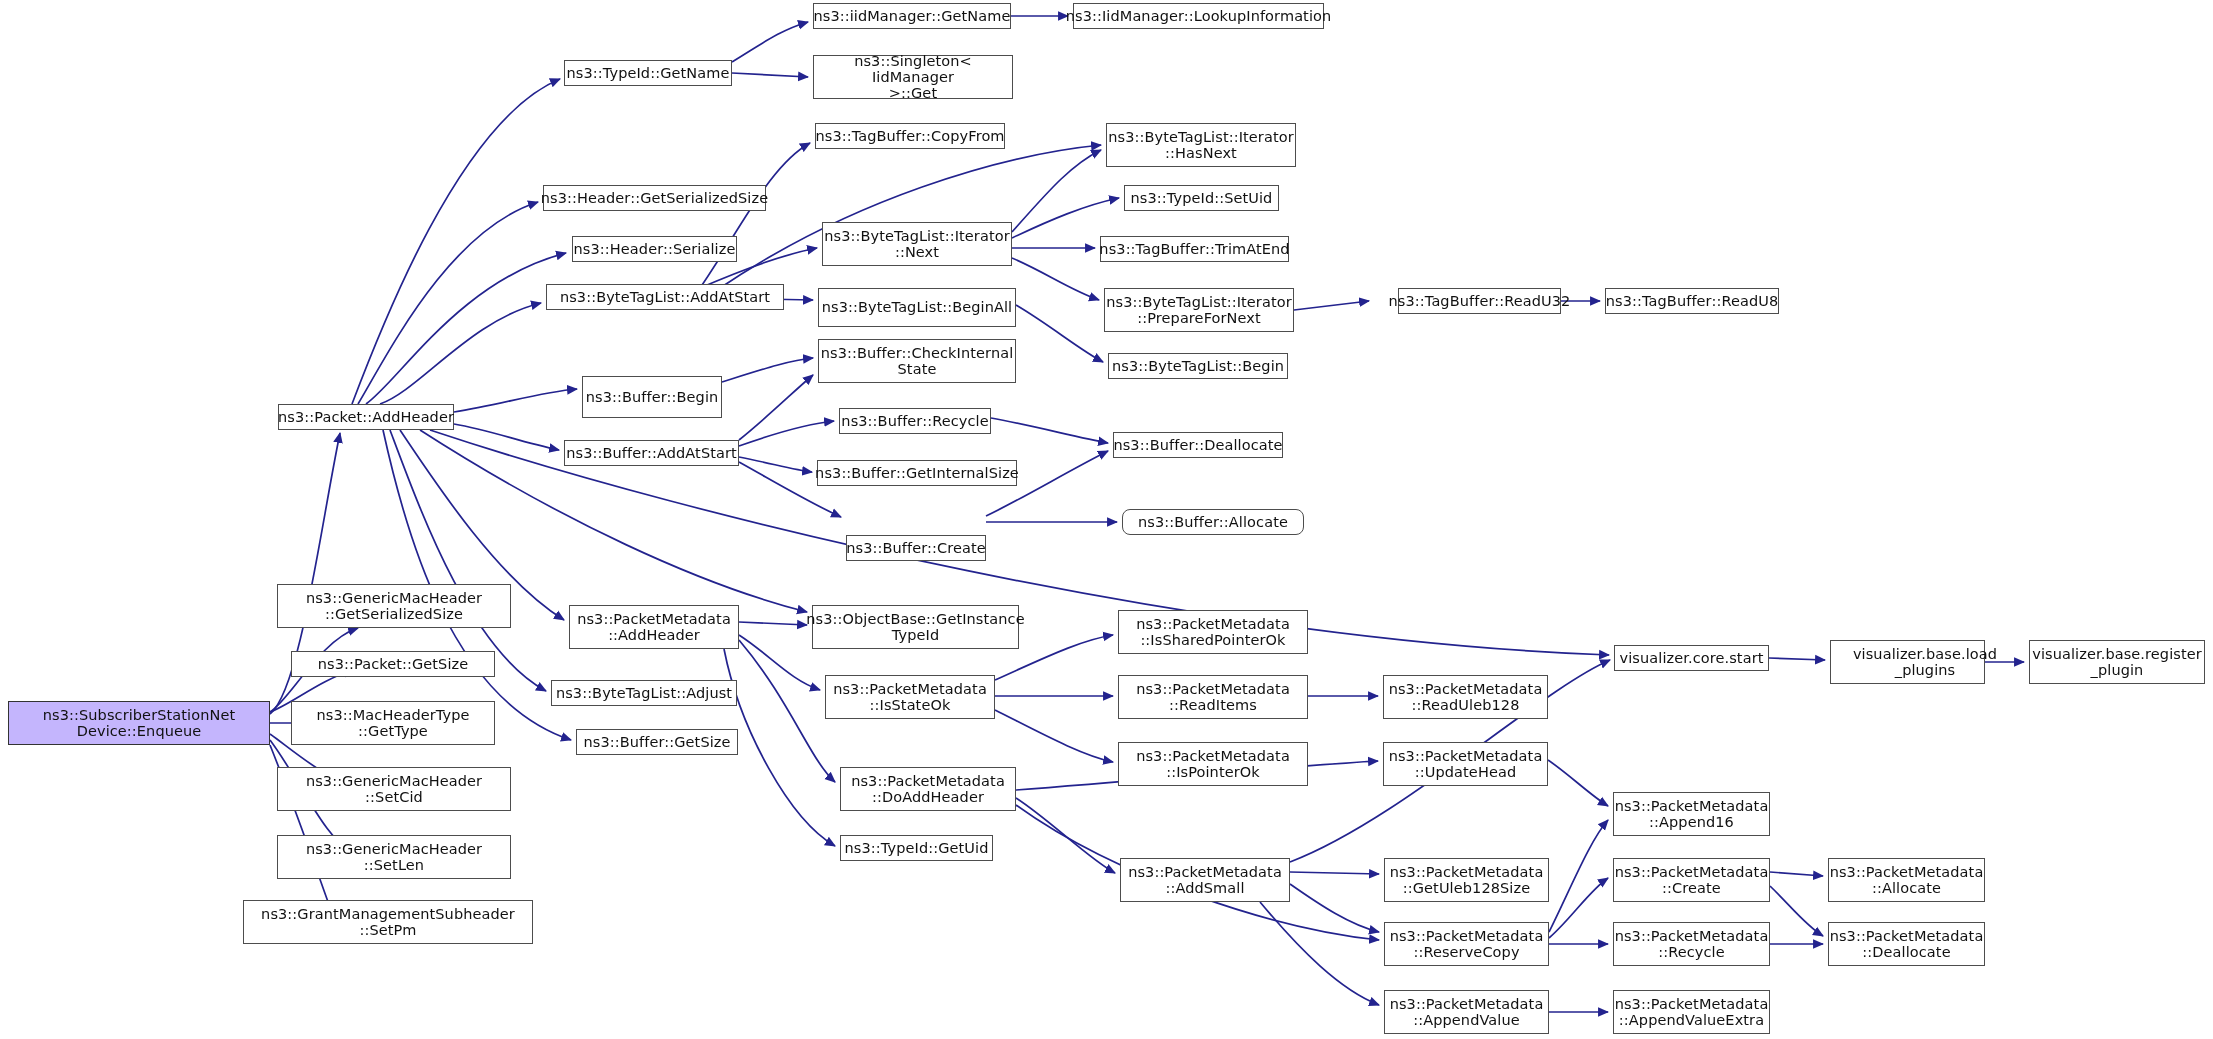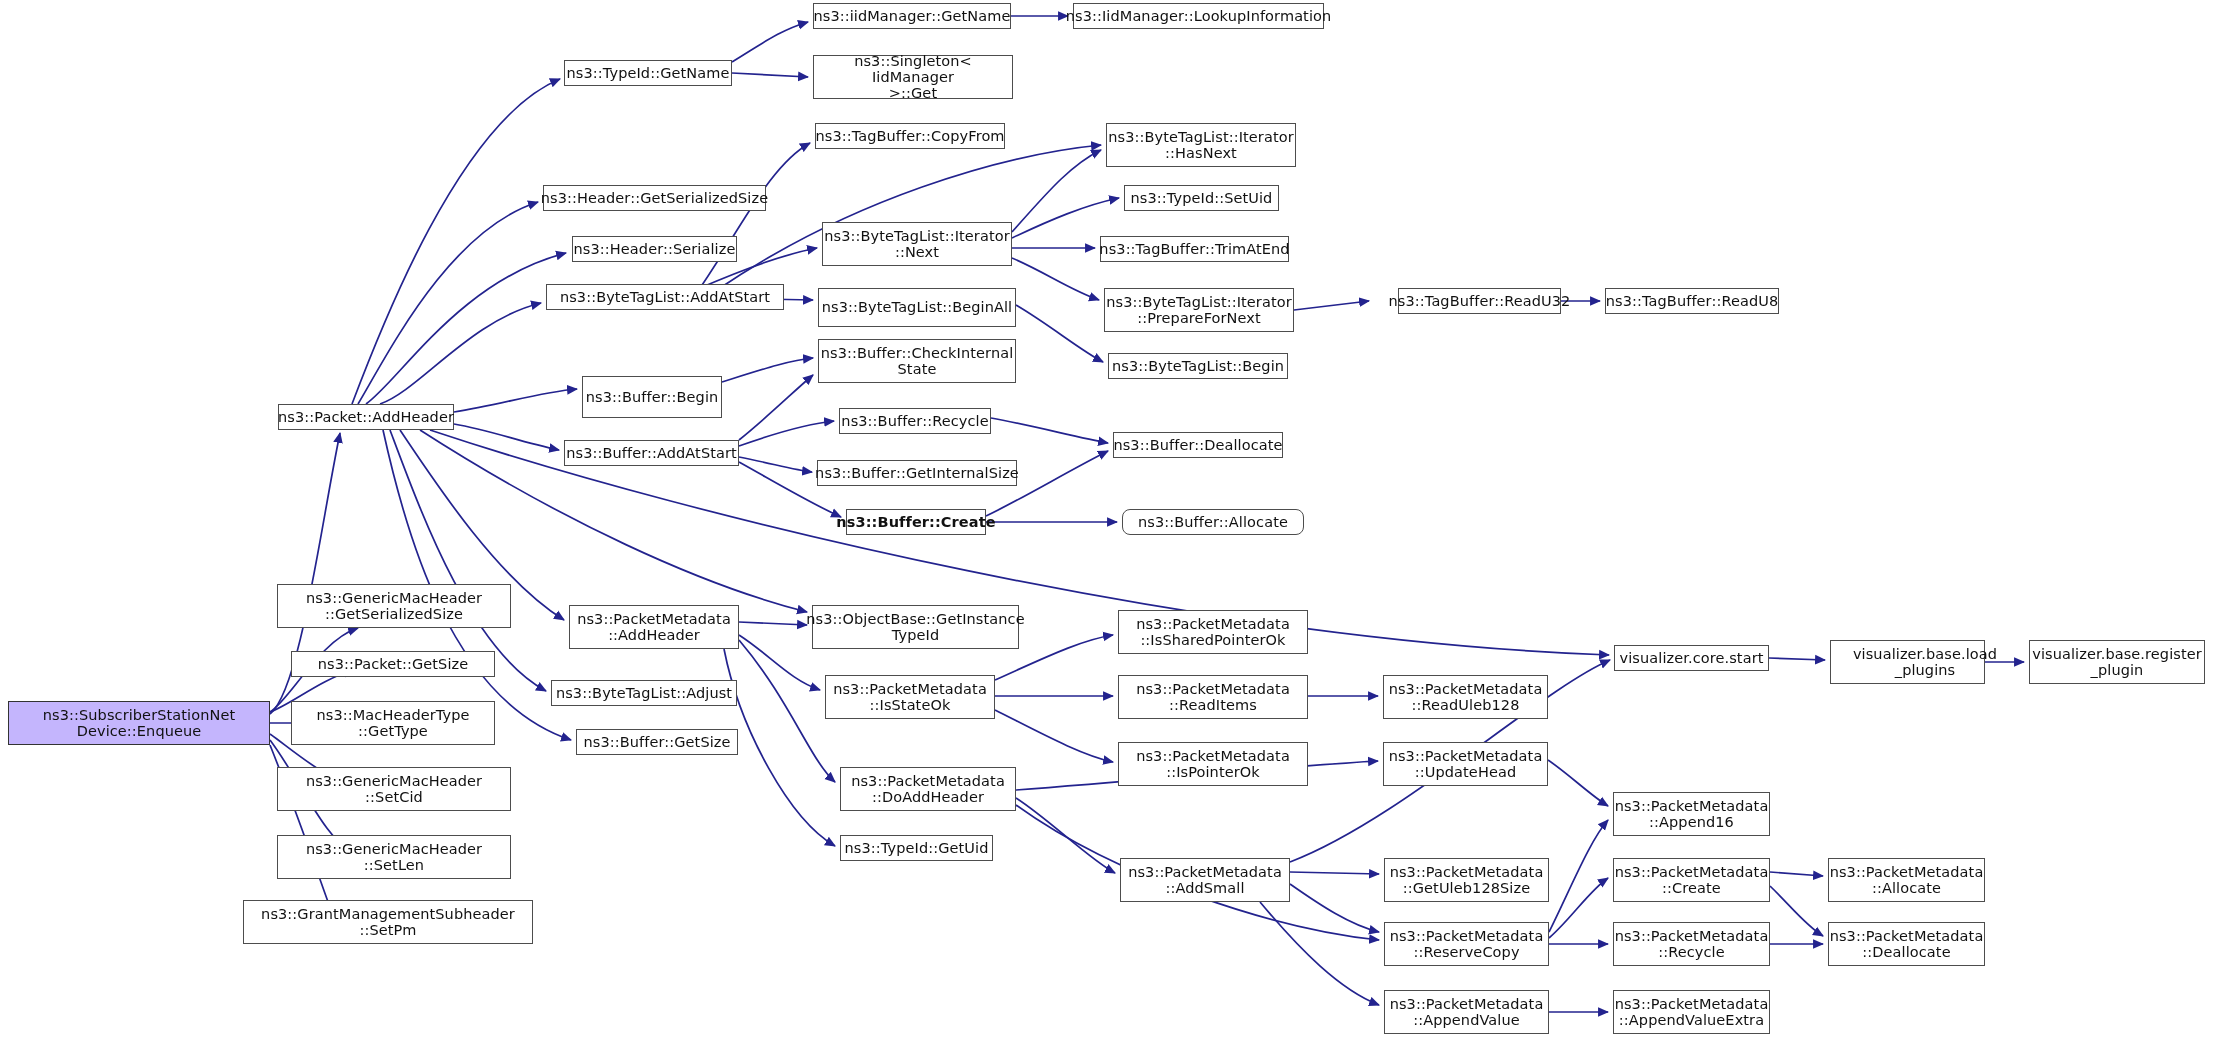--- a/index.html
+++ b/index.html
@@ -139,21 +139,21 @@
       <div class="node" style="left: 551px; top: 680px; width: 186px; height: 26px;">ns3::ByteTagList::Adjust</div>
       <div class="node" style="left: 576px; top: 729px; width: 162px; height: 26px;">ns3::Buffer::GetSize</div>
       <div class="node" style="left: 815px; top: 123px; width: 190px; height: 26px;">ns3::TagBuffer::CopyFrom</div>
       <div class="node" style="left: 822px; top: 222px; width: 190px; height: 44px;">ns3::ByteTagList::Iterator
 ::Next</div>
       <div class="node" style="left: 818px; top: 288px; width: 198px; height: 39px;">ns3::ByteTagList::BeginAll</div>
       <div class="node" style="left: 818px; top: 339px; width: 198px; height: 44px;">ns3::Buffer::CheckInternal
 State</div>
       <div class="node" style="left: 839px; top: 408px; width: 152px; height: 26px;">ns3::Buffer::Recycle</div>
       <div class="node" style="left: 817px; top: 460px; width: 200px; height: 26px;">ns3::Buffer::GetInternalSize</div>
-      <div class="node" style="left: 846px; top: 509px; width: 140px; height: 26px; font-weight: bold;">ns3::Buffer::Create</div>
+      <div class="node" style="left: 846px; top: 535px; width: 140px; height: 26px;">ns3::Buffer::Create</div>
       <div class="node" style="left: 1106px; top: 123px; width: 190px; height: 44px;">ns3::ByteTagList::Iterator
 ::HasNext</div>
       <div class="node" style="left: 1124px; top: 185px; width: 155px; height: 26px;">ns3::TypeId::SetUid</div>
       <div class="node" style="left: 1100px; top: 236px; width: 189px; height: 26px;">ns3::TagBuffer::TrimAtEnd</div>
       <div class="node" style="left: 1104px; top: 288px; width: 190px; height: 44px;">ns3::ByteTagList::Iterator
 ::PrepareForNext</div>
       <div class="node" style="left: 1108px; top: 353px; width: 180px; height: 26px;">ns3::ByteTagList::Begin</div>
       <div class="node" style="left: 1113px; top: 432px; width: 170px; height: 26px;">ns3::Buffer::Deallocate</div>
       <div class="node" style="left: 1122px; top: 509px; width: 182px; height: 26px; border-radius: 8px;">ns3::Buffer::Allocate</div>
       <div class="node" style="left: 1374px; top: 288px; width: 163px; height: 26px; margin-left: 24px;">ns3::TagBuffer::ReadU32</div>

